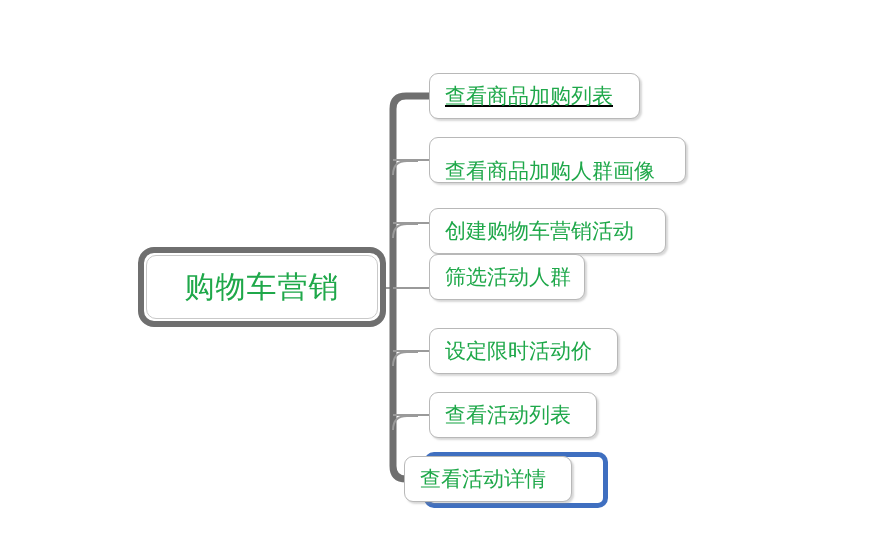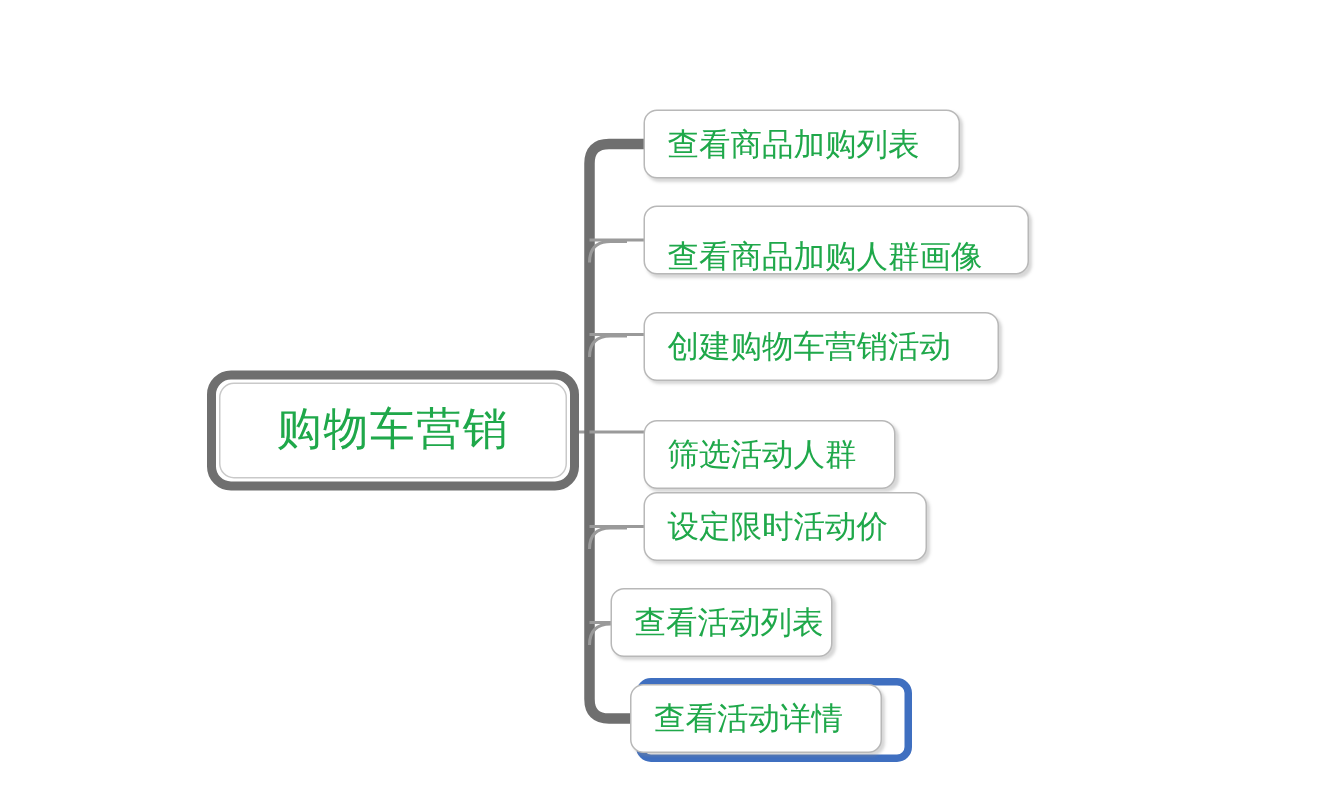--- a/index.html
+++ b/index.html
@@ -124,41 +124,41 @@
   </svg>
 
   <div class="root-node">
     <div class="root-inner">
       <span class="root-label">购物车营销</span>
     </div>
   </div>
 
   <div class="selection-ring" style="left:424px; top:452px; width:184px; height:56px;"></div>
 
-  <div class="child-node" style="left:429px; top:73px; width:211px;">
+  <div class="child-node" style="left:429px; top:73px; width:211px;text-decoration:underline;">
     <span class="child-label">查看商品加购列表</span>
   </div>
 
   <div class="child-node" style="left:429px; top:137px; width:257px;align-items:flex-end;">
     <span class="child-label">查看商品加购人群画像</span>
   </div>
 
   <div class="child-node" style="left:429px; top:208px; width:237px;">
     <span class="child-label">创建购物车营销活动</span>
   </div>
 
-  <div class="child-node" style="left:429px; top:280px; width:168px;">
+  <div class="child-node" style="left:429px; top:254px; width:156px;">
     <span class="child-label">筛选活动人群</span>
   </div>
 
   <div class="child-node" style="left:429px; top:328px; width:189px;">
     <span class="child-label">设定限时活动价</span>
   </div>
 
-  <div class="child-node" style="left:407px; top:392px; width:148px;">
+  <div class="child-node" style="left:429px; top:392px; width:168px;">
     <span class="child-label">查看活动列表</span>
   </div>
 
-  <div class="child-node" style="left:420px; top:456px; width:168px;">
+  <div class="child-node" style="left:404px; top:456px; width:168px;">
     <span class="child-label">查看活动详情</span>
   </div>
 
 </div>
 
 </body></html>

